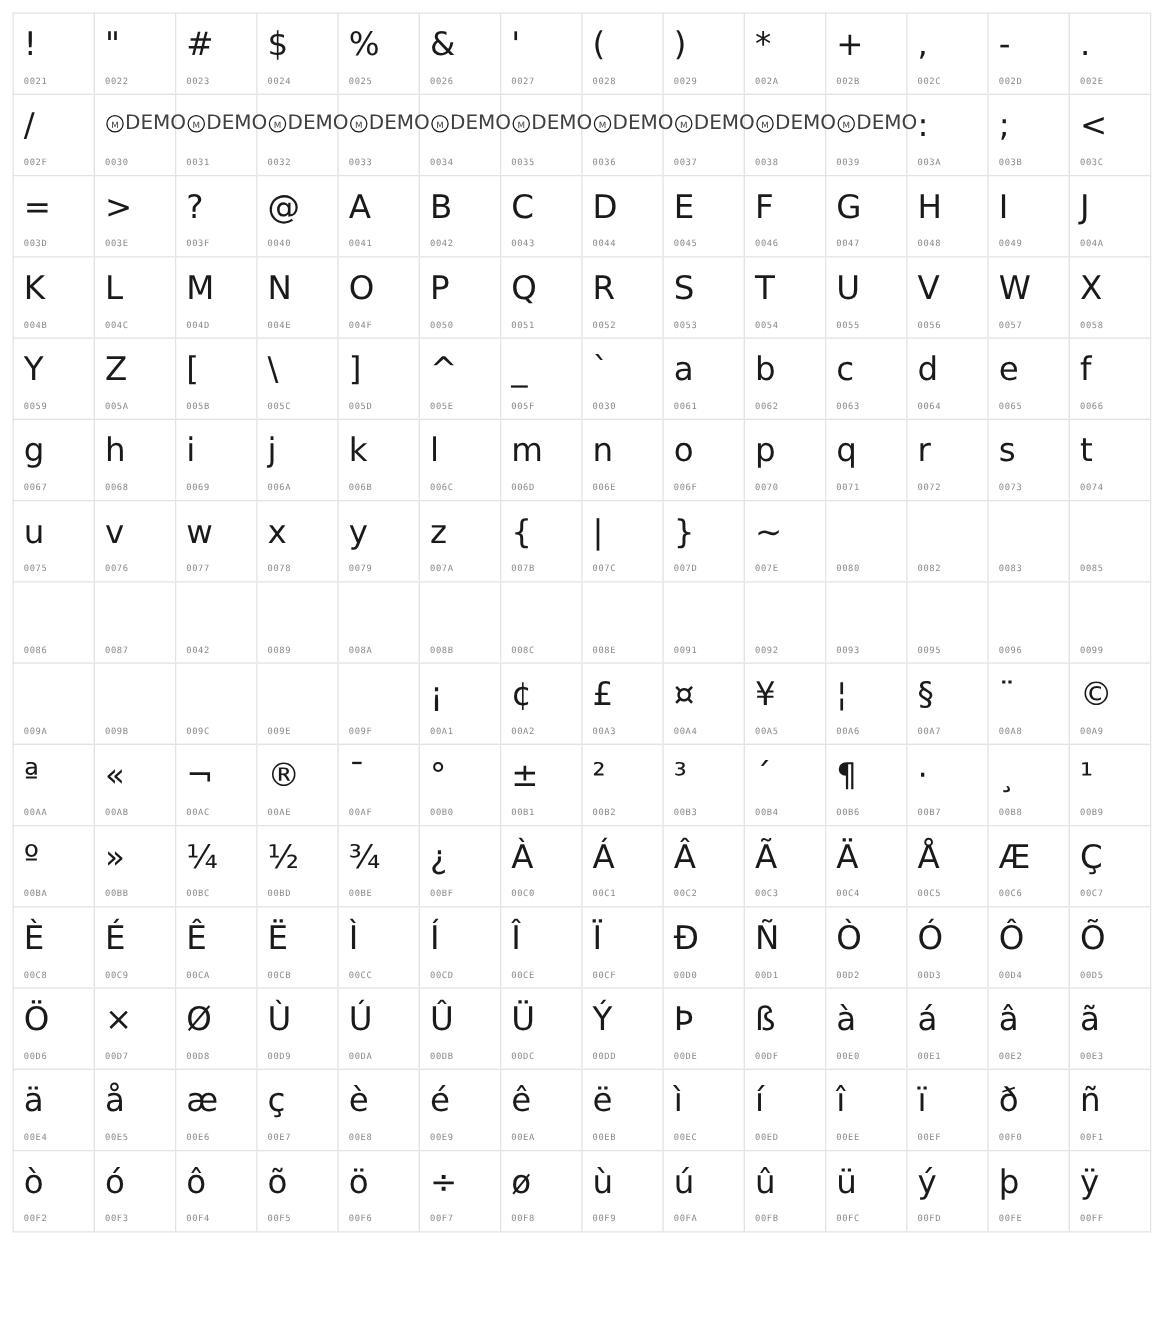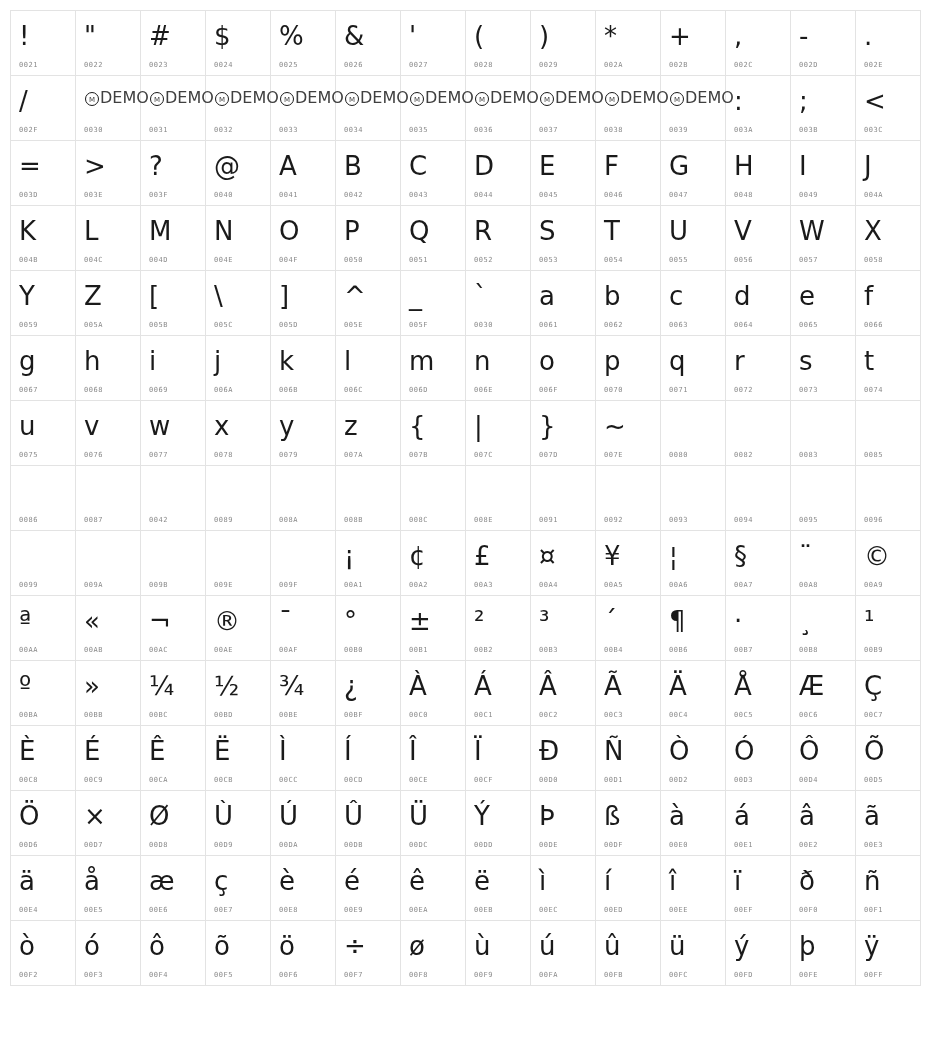--- a/index.html
+++ b/index.html
@@ -487,41 +487,41 @@
     <div class="cell">
       <span class="glyph"></span>
       <span class="code">0092</span>
     </div>
     <div class="cell">
       <span class="glyph"></span>
       <span class="code">0093</span>
     </div>
     <div class="cell">
       <span class="glyph"></span>
-      <span class="code">0094</span>
-    </div>
-    <div class="cell">
-      <span class="glyph"></span>
       <span class="code">0095</span>
     </div>
     <div class="cell">
       <span class="glyph"></span>
       <span class="code">0096</span>
     </div>
     <div class="cell">
       <span class="glyph"></span>
       <span class="code">0099</span>
     </div>
     <div class="cell">
       <span class="glyph"></span>
       <span class="code">009A</span>
     </div>
     <div class="cell">
       <span class="glyph"></span>
       <span class="code">009B</span>
+    </div>
+    <div class="cell">
+      <span class="glyph"></span>
+      <span class="code">009C</span>
     </div>
     <div class="cell">
       <span class="glyph"></span>
       <span class="code">009E</span>
     </div>
     <div class="cell">
       <span class="glyph"></span>
       <span class="code">009F</span>
     </div>
     <div class="cell">

